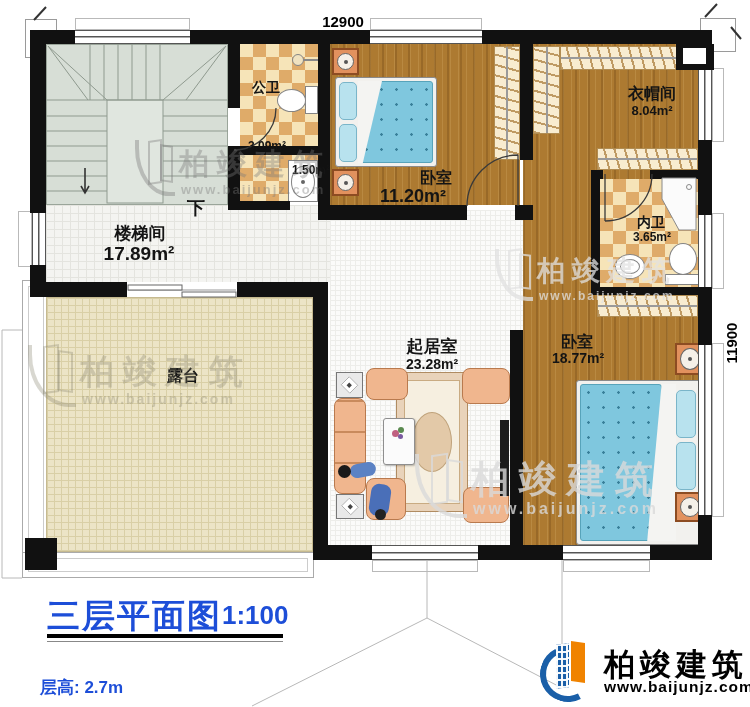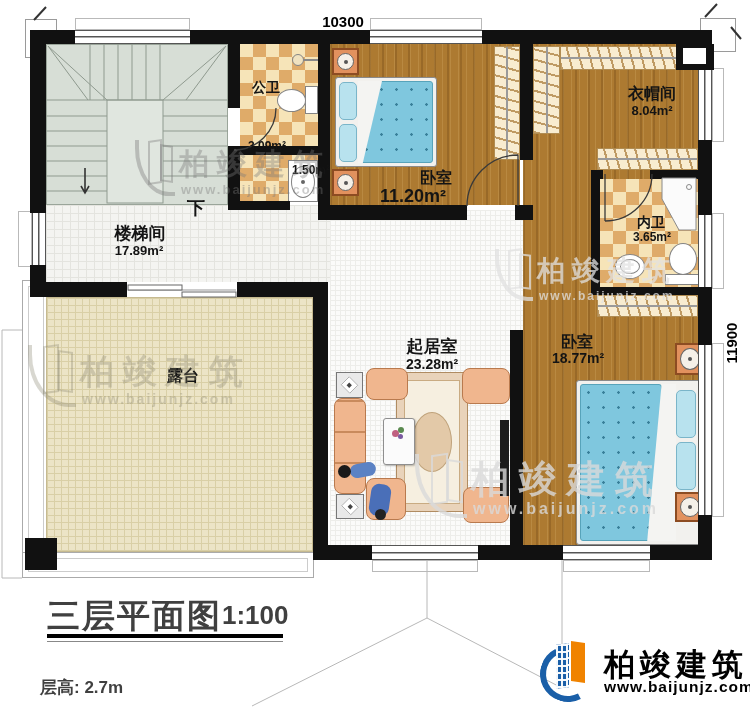--- a/index.html
+++ b/index.html
@@ -72,21 +72,21 @@
   .wm{position:absolute;pointer-events:none;}
   .wm-name{font-weight:bold;white-space:nowrap;}
   .wm-url{font-weight:bold;white-space:nowrap;}
   .wm-mark{position:absolute;border-bottom:4px solid currentColor;border-left:4px solid currentColor;
     border-radius:0 0 0 85%;}
   .wm-mark::before{content:"";position:absolute;left:26%;top:0;width:28%;height:76%;
     border:2px solid currentColor;transform:skewY(-8deg);}
   .wm-mark::after{content:"";position:absolute;left:58%;top:10%;width:24%;height:64%;
     border:2px solid currentColor;transform:skewY(8deg);}
   
-  .title{position:absolute;color:#404040;font-weight:bold;}
+  .title{position:absolute;color:#1d4ed8;font-weight:bold;}
   
   .logo-tower-b{position:absolute;background:#1a5fa8;
     background-image:repeating-linear-gradient(0deg,rgba(255,255,255,.95) 0 2px,transparent 2px 7px),
                      repeating-linear-gradient(90deg,rgba(255,255,255,.95) 0 2px,transparent 2px 5px);
     background-blend-mode:lighten;}
   .logo-tower-o{position:absolute;background:#f08300;}
   .logo-swoosh{position:absolute;width:44px;height:44px;border:6px solid transparent;
     border-left-color:#1a5fa8;border-bottom-color:#1a5fa8;border-radius:50%;transform:rotate(18deg);}
 </style>
 </head>
@@ -265,29 +265,29 @@
   <div class="label" style="left:266px;top:80px;font-size:14px;z-index:6;">公卫</div>
   <div class="label" style="left:267px;top:96px;font-size:12px;z-index:6;margin-top:44px;">3.09m²</div>
   <div class="label" style="left:267px;top:164px;font-size:12px;z-index:6;margin-left:44px;">1.50m²</div>
   <div class="label" style="left:436px;top:170px;font-size:16px;z-index:6;">卧室</div>
   <div class="label" style="left:413px;top:187px;font-size:18px;z-index:6;">11.20m²</div>
   <div class="label" style="left:652px;top:86px;font-size:16px;z-index:6;">衣帽间</div>
   <div class="label" style="left:652px;top:104px;font-size:13px;z-index:6;">8.04m²</div>
   <div class="label" style="left:651px;top:215px;font-size:14px;z-index:6;">内卫</div>
   <div class="label" style="left:652px;top:231px;font-size:12px;z-index:6;">3.65m²</div>
   <div class="label" style="left:140px;top:225px;font-size:17px;z-index:6;">楼梯间</div>
-  <div class="label" style="left:139px;top:244px;font-size:13px;z-index:6;">17.89m²</div>
+  <div class="label" style="left:139px;top:244px;font-size:19px;z-index:6;">17.89m²</div>
   <div class="label" style="left:196px;top:199px;font-size:18px;z-index:6;">下</div>
   <div class="label" style="left:432px;top:338px;font-size:17px;z-index:6;">起居室</div>
   <div class="label" style="left:432px;top:357px;font-size:14px;z-index:6;">23.28m²</div>
   <div class="label" style="left:577px;top:334px;font-size:16px;z-index:6;">卧室</div>
   <div class="label" style="left:578px;top:351px;font-size:14px;z-index:6;">18.77m²</div>
   <div class="label" style="left:183px;top:368px;font-size:16px;z-index:6;">露台</div>
 
-  <div class="dim" style="left:343px;top:13px;transform:translateX(-50%);z-index:6;">10300</div>
+  <div class="dim" style="left:343px;top:13px;transform:translateX(-50%);z-index:6;">12900</div>
   <div class="dim" style="left:731px;top:343px;transform:translate(-50%,-50%) rotate(-90deg);z-index:6;">11900</div>
 
   <div class="wm" style="left:135px;top:138px;width:220px;height:66px;color:rgba(120,120,120,.38);z-index:7;">
     <div class="wm-mark" style="left:0;top:2px;width:36px;height:52px;"></div>
     <div class="wm-name" style="position:absolute;left:44px;top:6px;font-size:30px;letter-spacing:8px;">柏竣建筑</div>
     <div class="wm-url" style="position:absolute;left:46px;top:44px;font-size:13px;letter-spacing:2px;">www.baijunjz.com</div>
   </div>
   <div class="wm" style="left:495px;top:247px;width:220px;height:60px;color:rgba(225,225,225,.75);z-index:7;">
     <div class="wm-mark" style="left:0;top:2px;width:34px;height:48px;"></div>
     <div class="wm-name" style="position:absolute;left:42px;top:5px;font-size:28px;letter-spacing:7px;">柏竣建筑</div>

